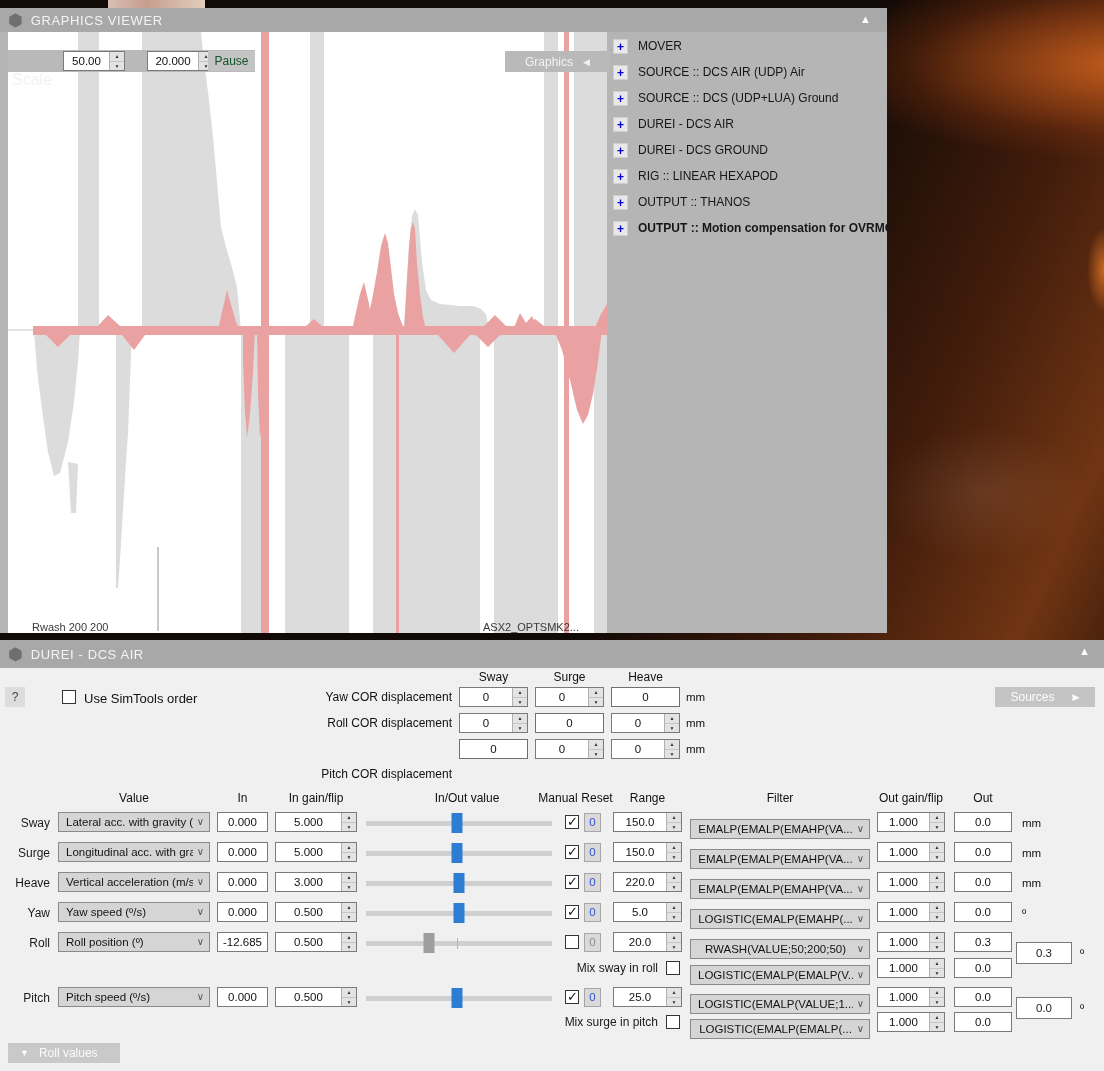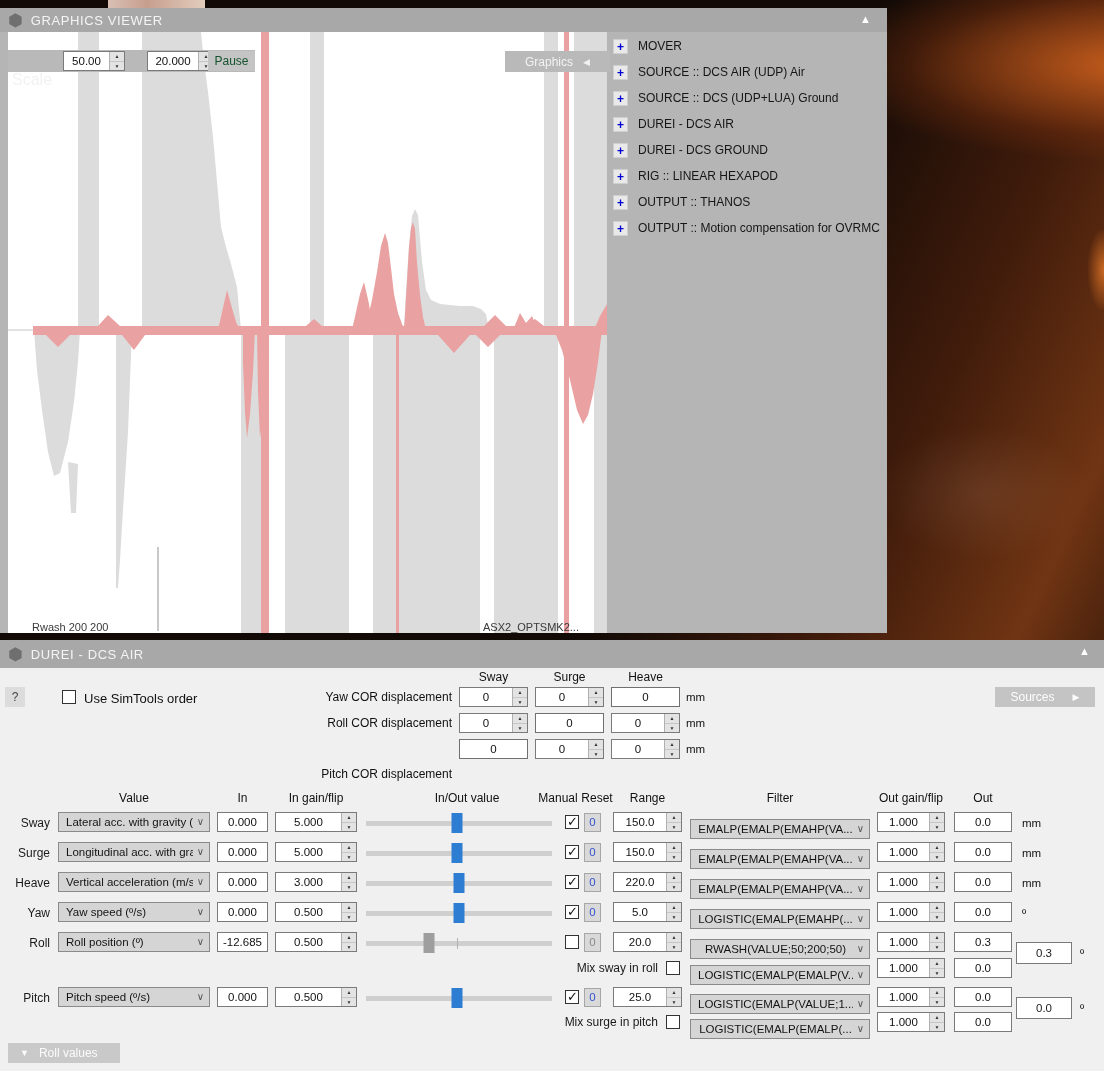--- a/index.html
+++ b/index.html
@@ -47,21 +47,21 @@
     line-height:18px; font-size:11.5px; color:#111; }
   .box.plain { border:1px solid #707070; }
 
   .pausebtn { width:47px; height:20px; background:#c4c4c4; color:#14532d; text-align:center; line-height:20px; font-size:12px; }
 
   
   .module-row { position:absolute; left:613px; height:16px; display:flex; align-items:center; }
   .plus-btn { width:15px; height:15px; background:#e9e9e9; color:#0000d0; font-weight:bold; font-size:12px;
     text-align:center; line-height:14px; border:1px solid #cfcfcf; }
   .module-label { margin-left:10px; font-size:12px; color:#161616; white-space:nowrap; }
-  .module-label.bold { font-weight:normal; }
+  .module-label.bold { font-weight:bold; }
 
   
   .panel { position:absolute; left:0; top:640px; width:1104px; height:431px; background:#f0f0f0; }
   .panel-titlebar { position:absolute; left:0; top:640px; width:1104px; height:28px; background:#a8a8a8;
     display:flex; align-items:center; color:#fff; }
   .help-btn { position:absolute; left:5px; top:687px; width:20px; height:20px; background:#dcdcdc;
     color:#444; text-align:center; line-height:20px; font-size:12px; }
   .srcbtn { position:absolute; left:995px; top:687px; width:100px; height:20px; background:#c4c4c4;
     color:#fdfdfd; display:flex; align-items:center; justify-content:center; gap:18px; font-size:12px; }
   .srcbtn .arr { font-size:9px; }

